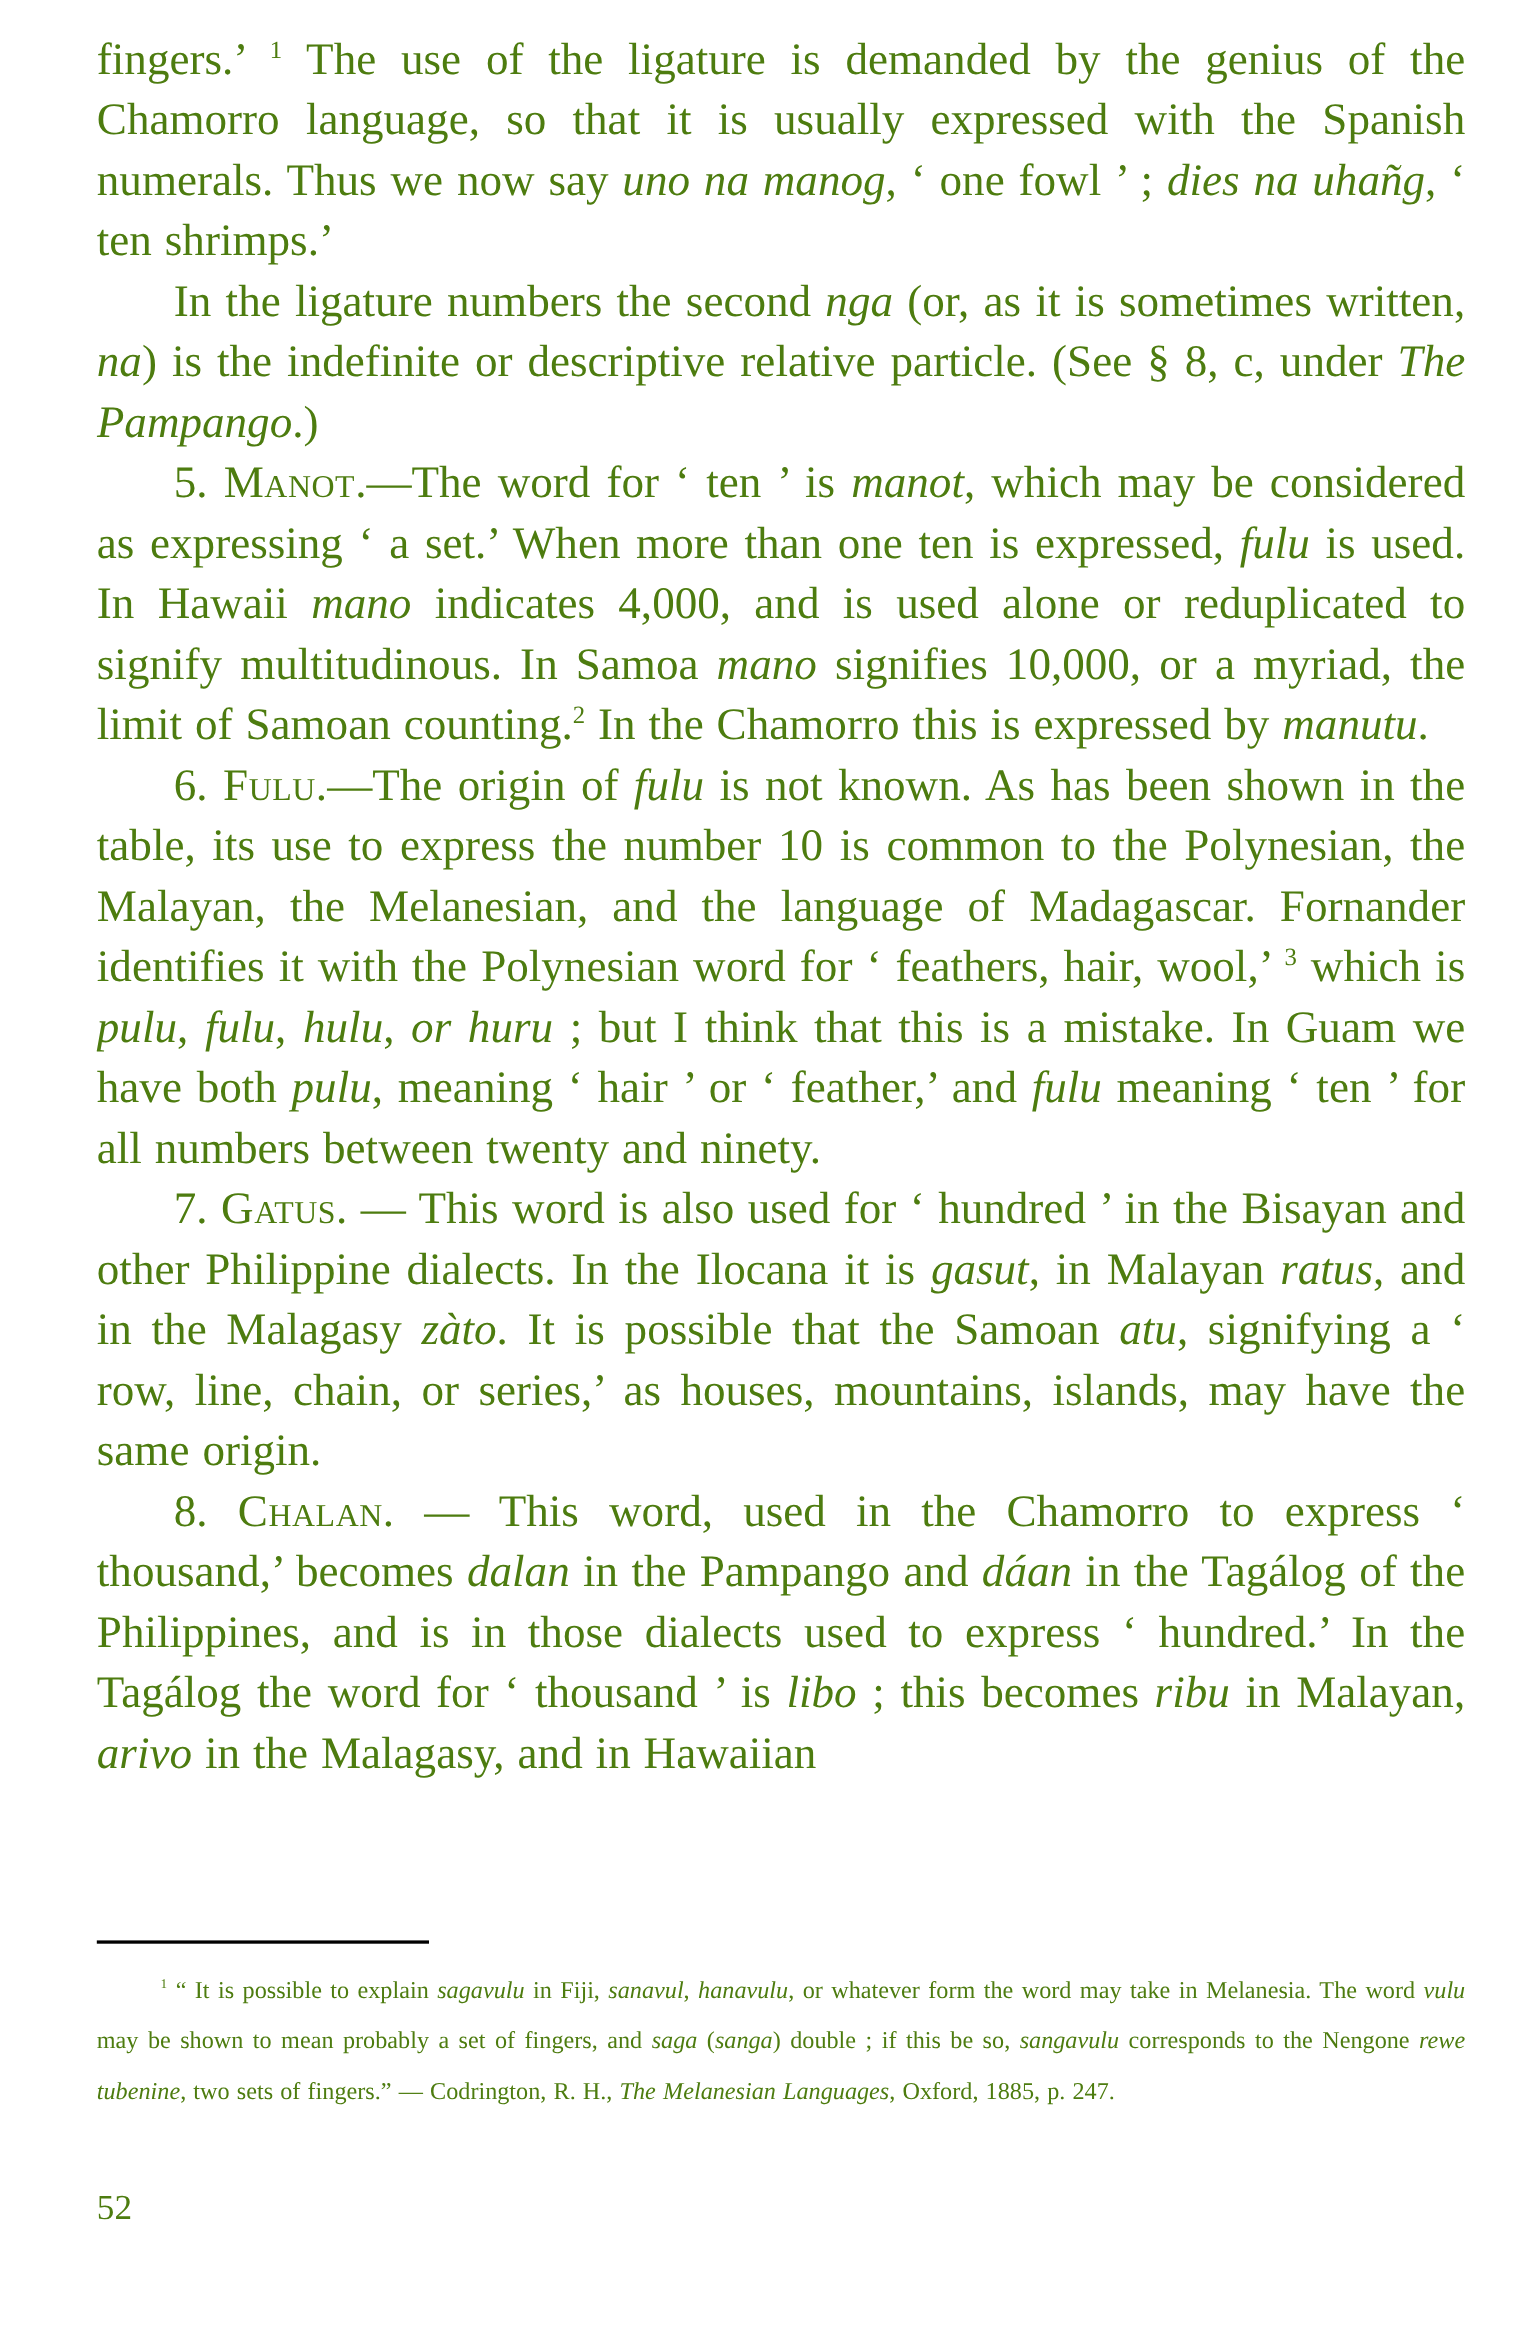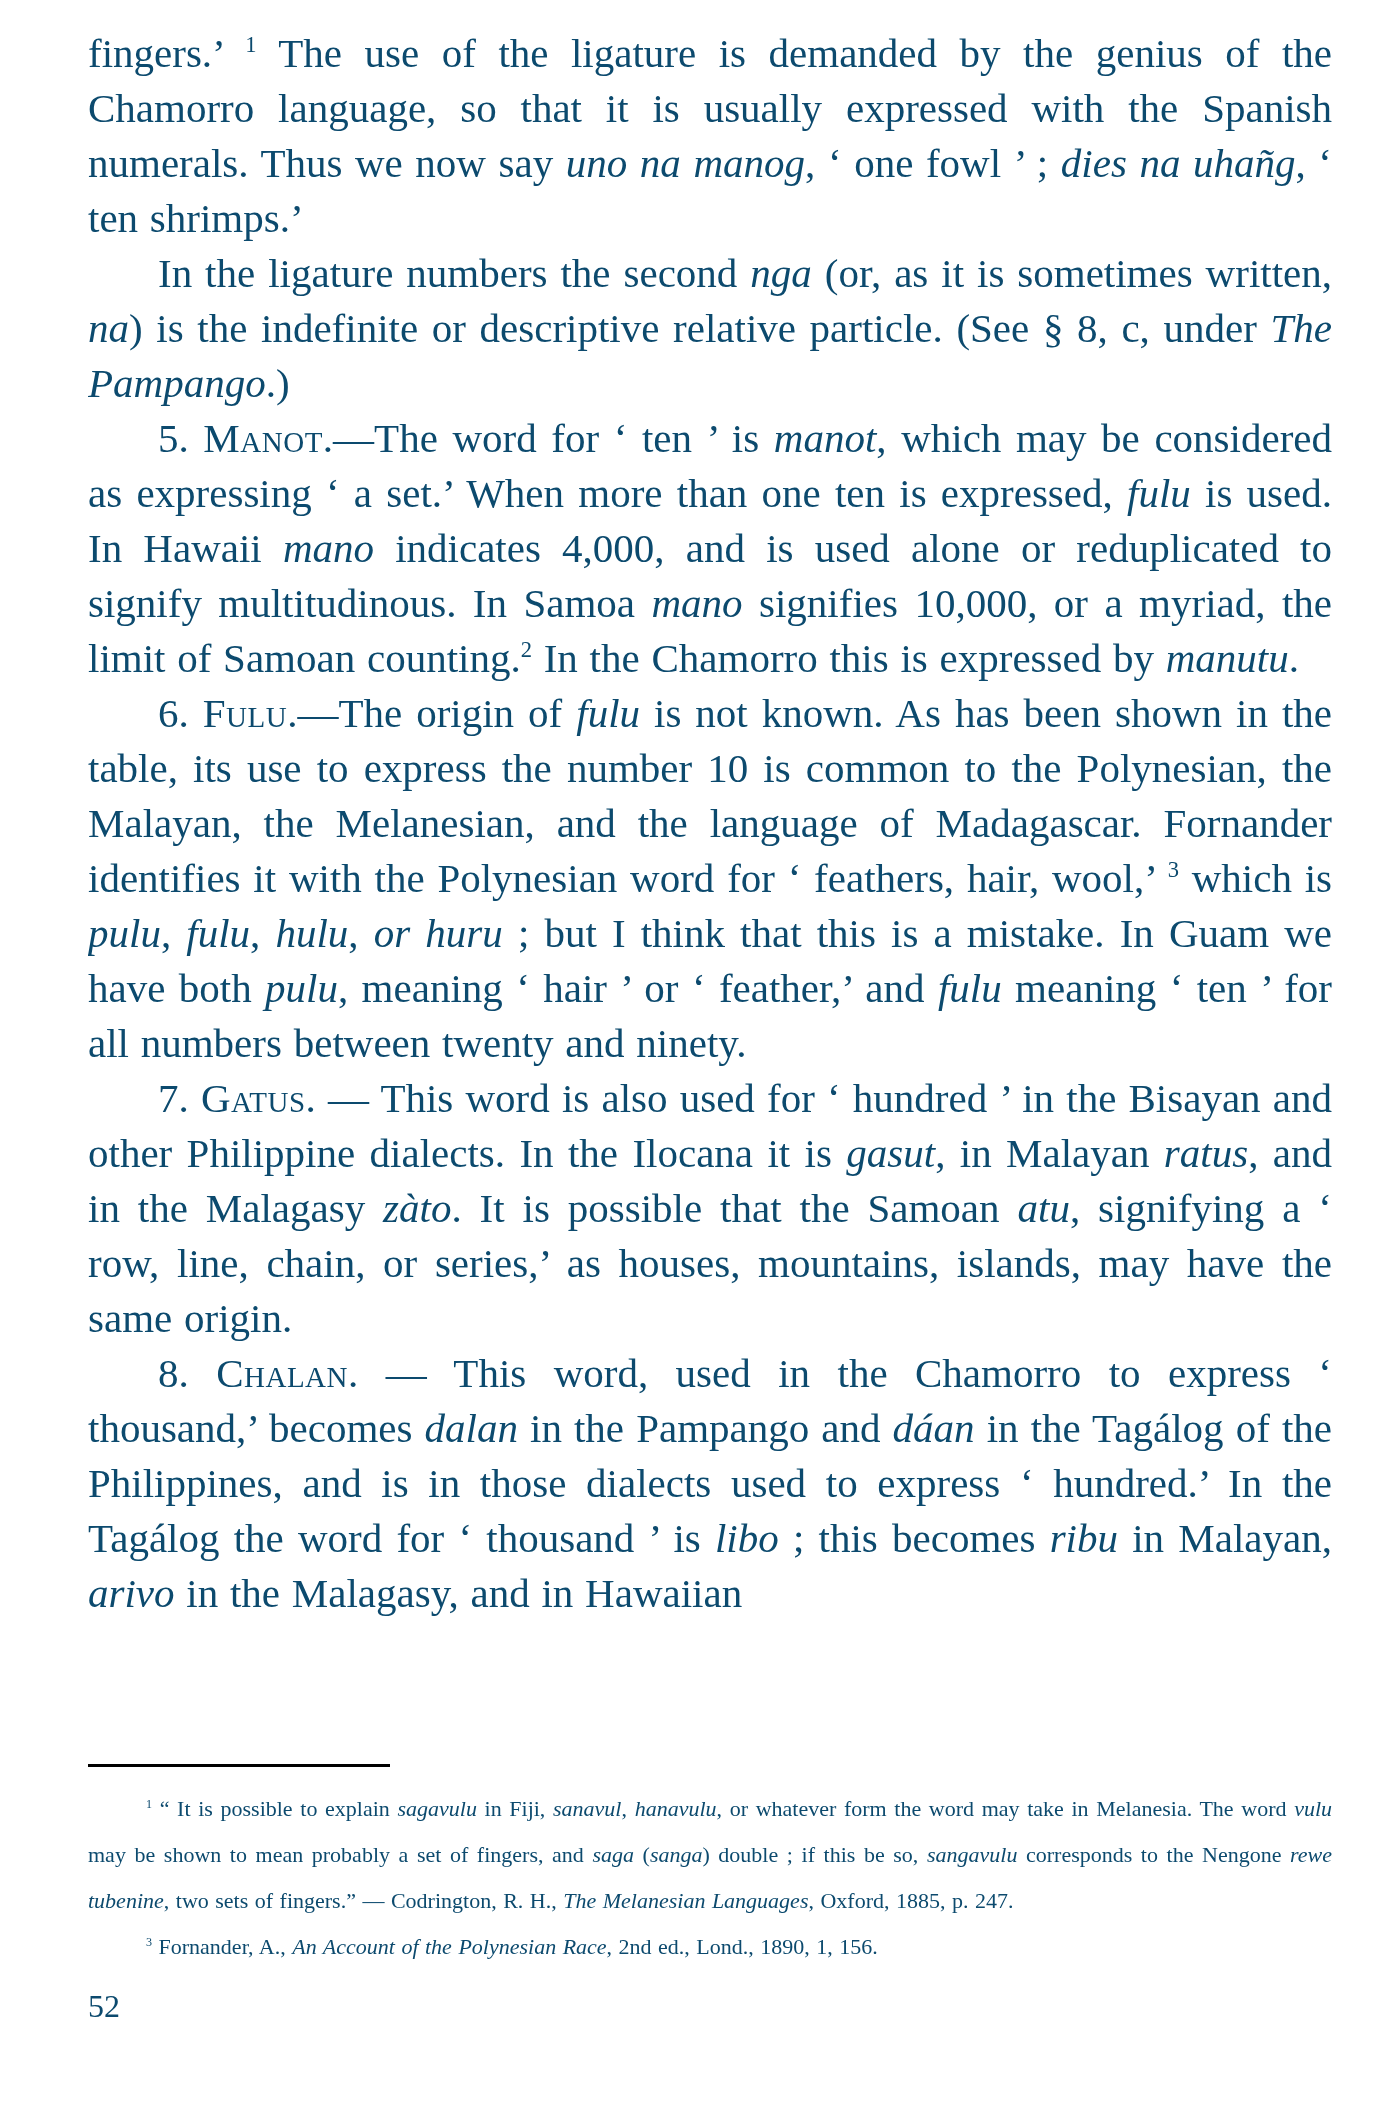--- a/index.html
+++ b/index.html
@@ -2,21 +2,21 @@
 <html><head>
 <meta charset="utf-8">
 <style>
   html, body { margin: 0; padding: 0; }
   body { background: #ffffff; width: 1380px; height: 2115px; }
   .page {
     position: relative;
     width: 1380px;
     height: 2115px;
     background: #ffffff;
-    color: #0c4a6e;
+    color: #4d7c0f;
     font-family: "Liberation Serif", "DejaVu Serif", serif;
     overflow: hidden;
   }
   .body-text {
     position: absolute;
     left: 88px;
     top: 26px;
     width: 1244px;
     max-height: 1730px;
     overflow: hidden;
@@ -74,16 +74,15 @@
       <p class="body-par"><span class="seg-r">fingers.’ </span><span class="seg-sup">1</span><span class="seg-r"> The use of the ligature is demanded by the genius of the Chamorro language, so that it is usually expressed with the Spanish numerals. Thus we now say </span><span class="seg-i">uno na manog</span><span class="seg-r">, ‘ one fowl ’ ; </span><span class="seg-i">dies na uhañg</span><span class="seg-r">, ‘ ten shrimps.’</span></p>
       <p class="body-par indent"><span class="seg-r">In the ligature numbers the second </span><span class="seg-i">nga</span><span class="seg-r"> (or, as it is sometimes written, </span><span class="seg-i">na</span><span class="seg-r">) is the indefinite or descriptive relative particle. (See § 8, c, under </span><span class="seg-i">The Pampango</span><span class="seg-r">.)</span></p>
       <p class="body-par indent"><span class="seg-r">5. </span><span class="seg-sc">Manot</span><span class="seg-r">.—The word for ‘ ten ’ is </span><span class="seg-i">manot</span><span class="seg-r">, which may be considered as expressing ‘ a set.’ When more than one ten is expressed, </span><span class="seg-i">fulu</span><span class="seg-r"> is used. In Hawaii </span><span class="seg-i">mano</span><span class="seg-r"> indicates 4,000, and is used alone or reduplicated to signify multitudinous. In Samoa </span><span class="seg-i">mano</span><span class="seg-r"> signifies 10,000, or a myriad, the limit of Samoan counting.</span><span class="seg-sup">2</span><span class="seg-r"> In the Chamorro this is expressed by </span><span class="seg-i">manutu</span><span class="seg-r">.</span></p>
       <p class="body-par indent"><span class="seg-r">6. </span><span class="seg-sc">Fulu</span><span class="seg-r">.—The origin of </span><span class="seg-i">fulu</span><span class="seg-r"> is not known. As has been shown in the table, its use to express the number 10 is common to the Polynesian, the Malayan, the Melanesian, and the language of Madagascar. Fornander identifies it with the Polynesian word for ‘ feathers, hair, wool,’ </span><span class="seg-sup">3</span><span class="seg-r"> which is </span><span class="seg-i">pulu</span><span class="seg-r">, </span><span class="seg-i">fulu</span><span class="seg-r">, </span><span class="seg-i">hulu</span><span class="seg-r">, </span><span class="seg-i">or huru</span><span class="seg-r"> ; but I think that this is a mistake. In Guam we have both </span><span class="seg-i">pulu</span><span class="seg-r">, meaning ‘ hair ’ or ‘ feather,’ and </span><span class="seg-i">fulu</span><span class="seg-r"> meaning ‘ ten ’ for all numbers between twenty and ninety.</span></p>
       <p class="body-par indent"><span class="seg-r">7. </span><span class="seg-sc">Gatus</span><span class="seg-r">. — This word is also used for ‘ hundred ’ in the Bisayan and other Philippine dialects. In the Ilocana it is </span><span class="seg-i">gasut</span><span class="seg-r">, in Malayan </span><span class="seg-i">ratus</span><span class="seg-r">, and in the Malagasy </span><span class="seg-i">zàto</span><span class="seg-r">. It is possible that the Samoan </span><span class="seg-i">atu</span><span class="seg-r">, signifying a ‘ row, line, chain, or series,’ as houses, mountains, islands, may have the same origin.</span></p>
       <p class="body-par indent"><span class="seg-r">8. </span><span class="seg-sc">Chalan</span><span class="seg-r">. — This word, used in the Chamorro to express ‘ thousand,’ becomes </span><span class="seg-i">dalan</span><span class="seg-r"> in the Pampango and </span><span class="seg-i">dáan</span><span class="seg-r"> in the Tagálog of the Philippines, and is in those dialects used to express ‘ hundred.’ In the Tagálog the word for ‘ thousand ’ is </span><span class="seg-i">libo</span><span class="seg-r"> ; this becomes </span><span class="seg-i">ribu</span><span class="seg-r"> in Malayan, </span><span class="seg-i">arivo</span><span class="seg-r"> in the Malagasy, and in Hawaiian</span></p>
     </div>
   <div class="footnote-rule"></div>
   <div class="footnotes">
       <p class="footnote-par indent"><span class="seg-sup">1</span><span class="seg-r"> “ It is possible to explain </span><span class="seg-i">sagavulu</span><span class="seg-r"> in Fiji, </span><span class="seg-i">sanavul</span><span class="seg-r">, </span><span class="seg-i">hanavulu</span><span class="seg-r">, or whatever form the word may take in Melanesia. The word </span><span class="seg-i">vulu</span><span class="seg-r"> may be shown to mean probably a set of fingers, and </span><span class="seg-i">saga</span><span class="seg-r"> (</span><span class="seg-i">sanga</span><span class="seg-r">) double ; if this be so, </span><span class="seg-i">sangavulu</span><span class="seg-r"> corresponds to the Nengone </span><span class="seg-i">rewe tubenine</span><span class="seg-r">, two sets of fingers.” — Codrington, R. H., </span><span class="seg-i">The Melanesian Languages</span><span class="seg-r">, Oxford, 1885, p. 247.</span></p>
-      <p class="footnote-par indent"><span class="seg-sup">3</span><span class="seg-r"> Fornander, A., </span><span class="seg-i">An Account of the Polynesian Race</span><span class="seg-r">, 2nd ed., Lond., 1890, 1, 156.</span></p>
     </div>
   <div class="page-number">52</div>
 </div>
 
 </body></html>

